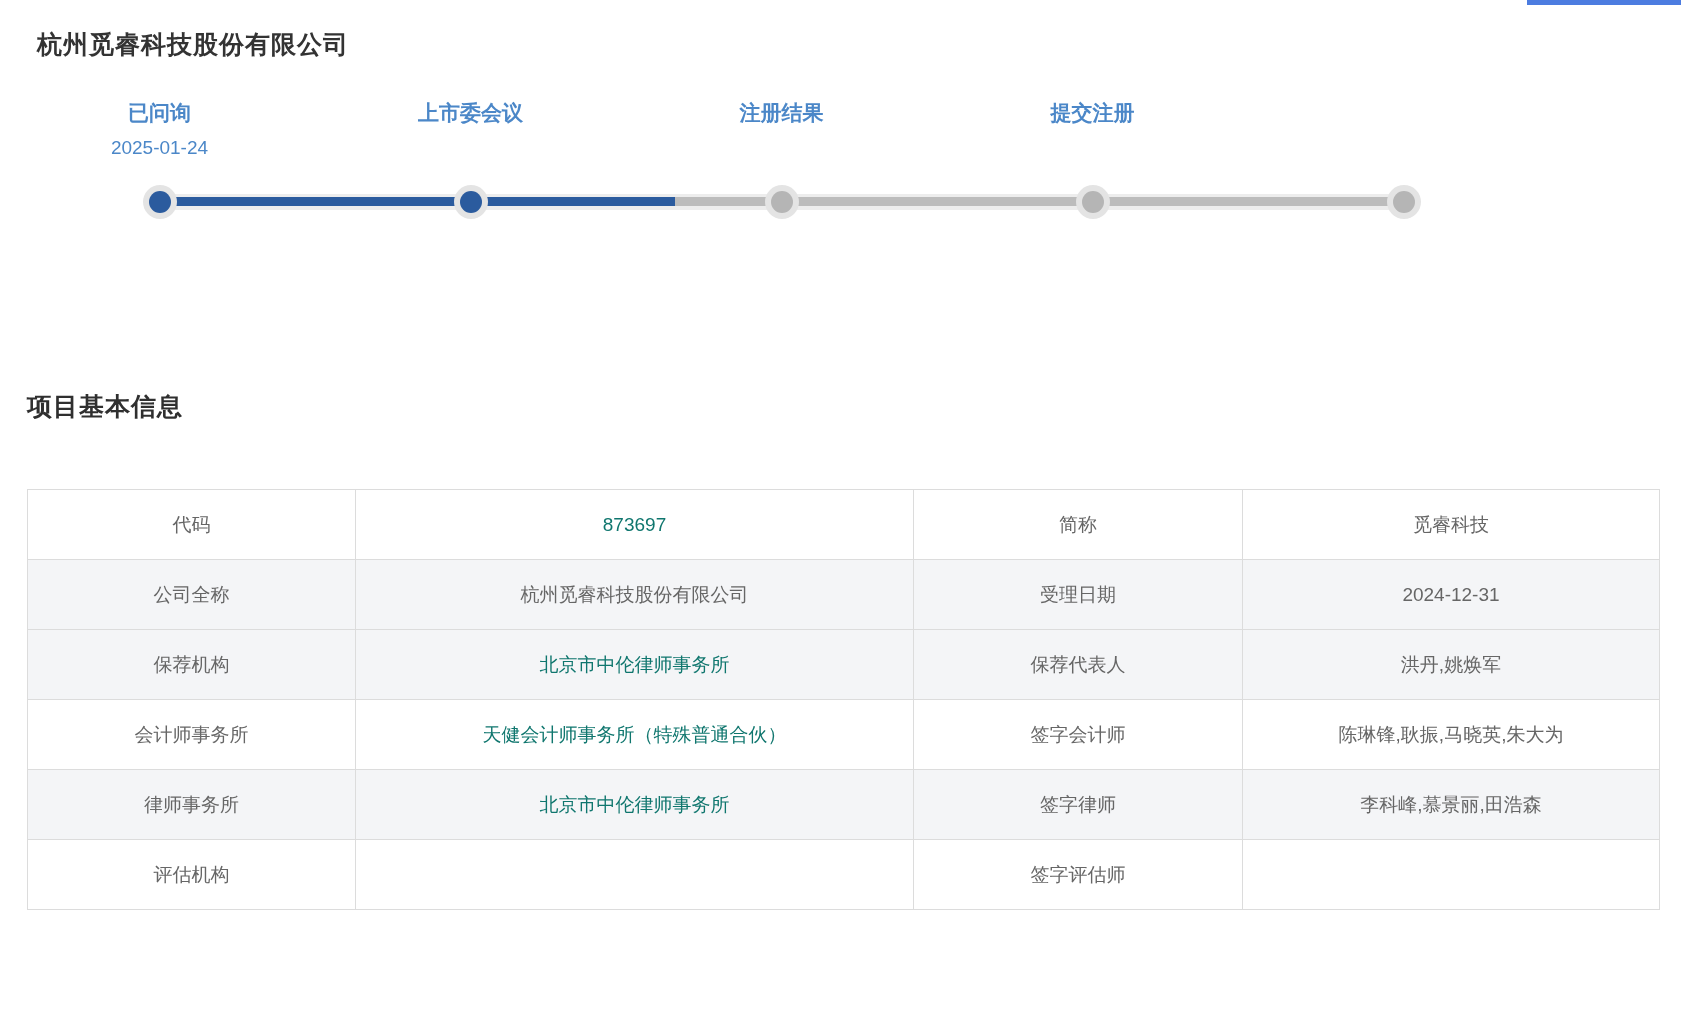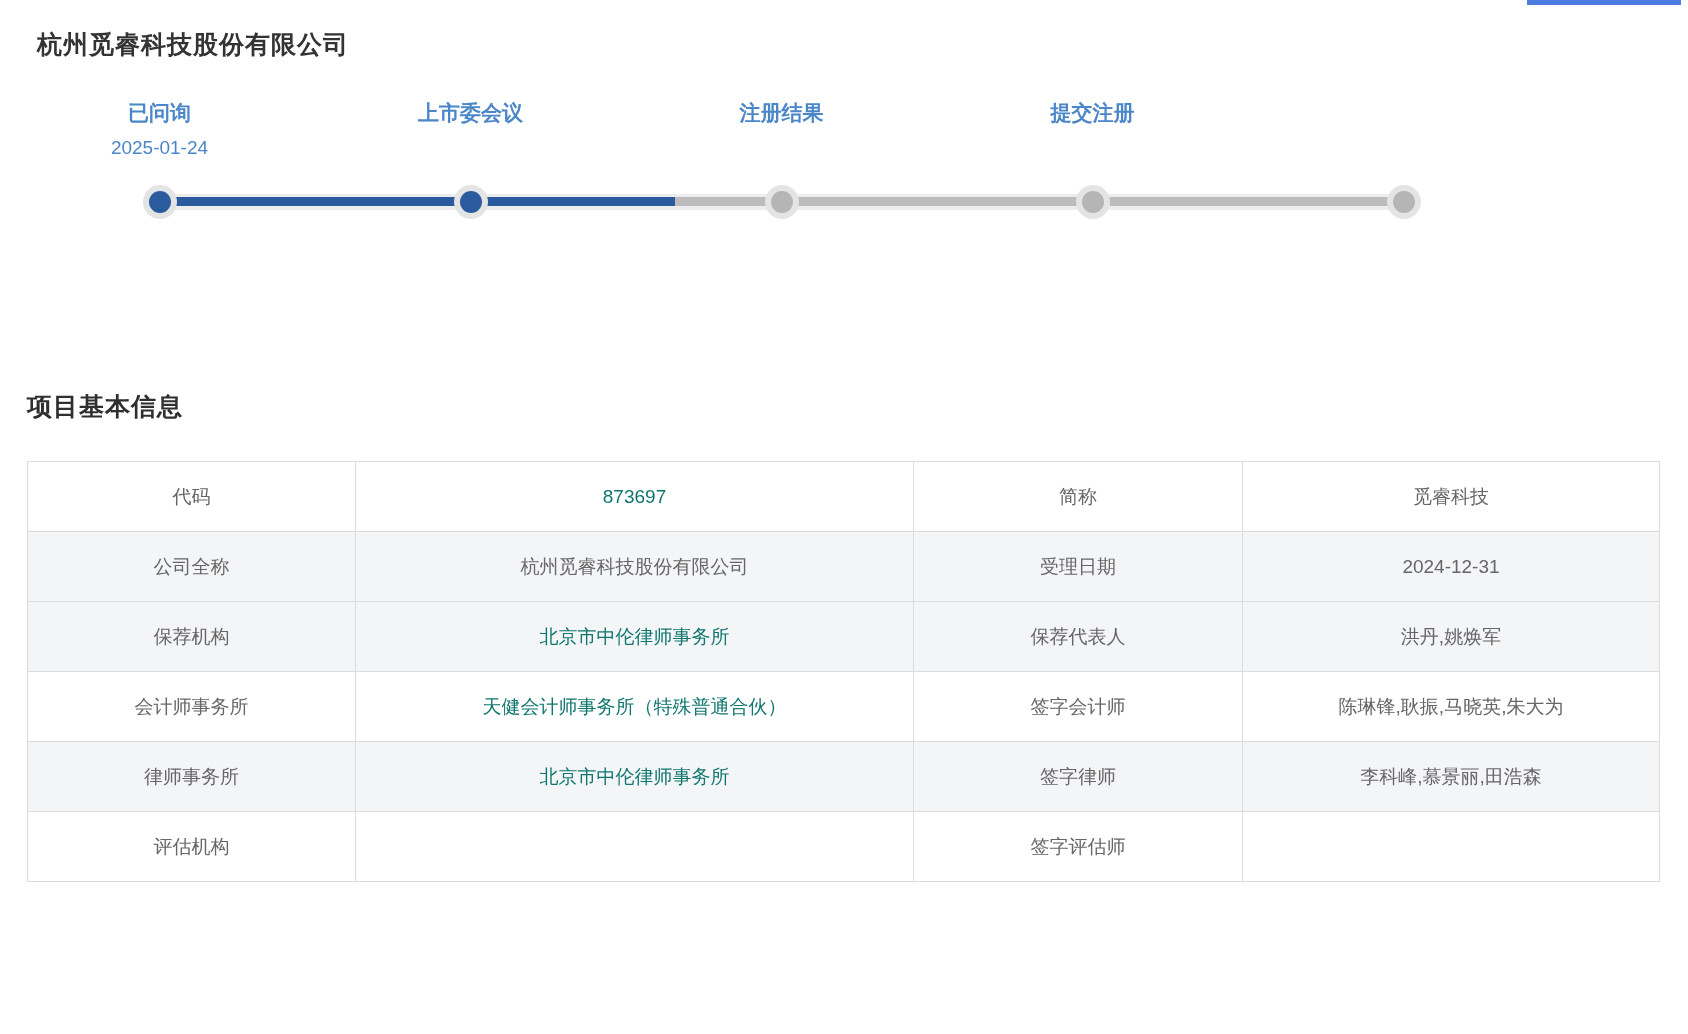--- a/index.html
+++ b/index.html
@@ -53,21 +53,21 @@
   .dot-inner.done{background:#2b5b9e;}
   .dot-inner.pending{background:#b5b5b5;}
   
   .section-title{
     position:absolute;left:27px;top:384px;
     font-size:25px;font-weight:600;color:#2f2f2f;
     letter-spacing:1px;
     margin-top:6px;
   }
   table.info{
-    position:absolute;left:27px;top:461px;width:1632px;
+    position:absolute;left:27px;top:489px;width:1632px;
     border-collapse:collapse;table-layout:fixed;
   }
   table.info td{
     border:1px solid #dcdcdc;
     height:69px;
     text-align:center;vertical-align:middle;
     font-size:19px;color:#666666;
     padding:0 10px;overflow:hidden;white-space:nowrap;
   }
   table.info tr.striped td{background:#f4f5f7;}

